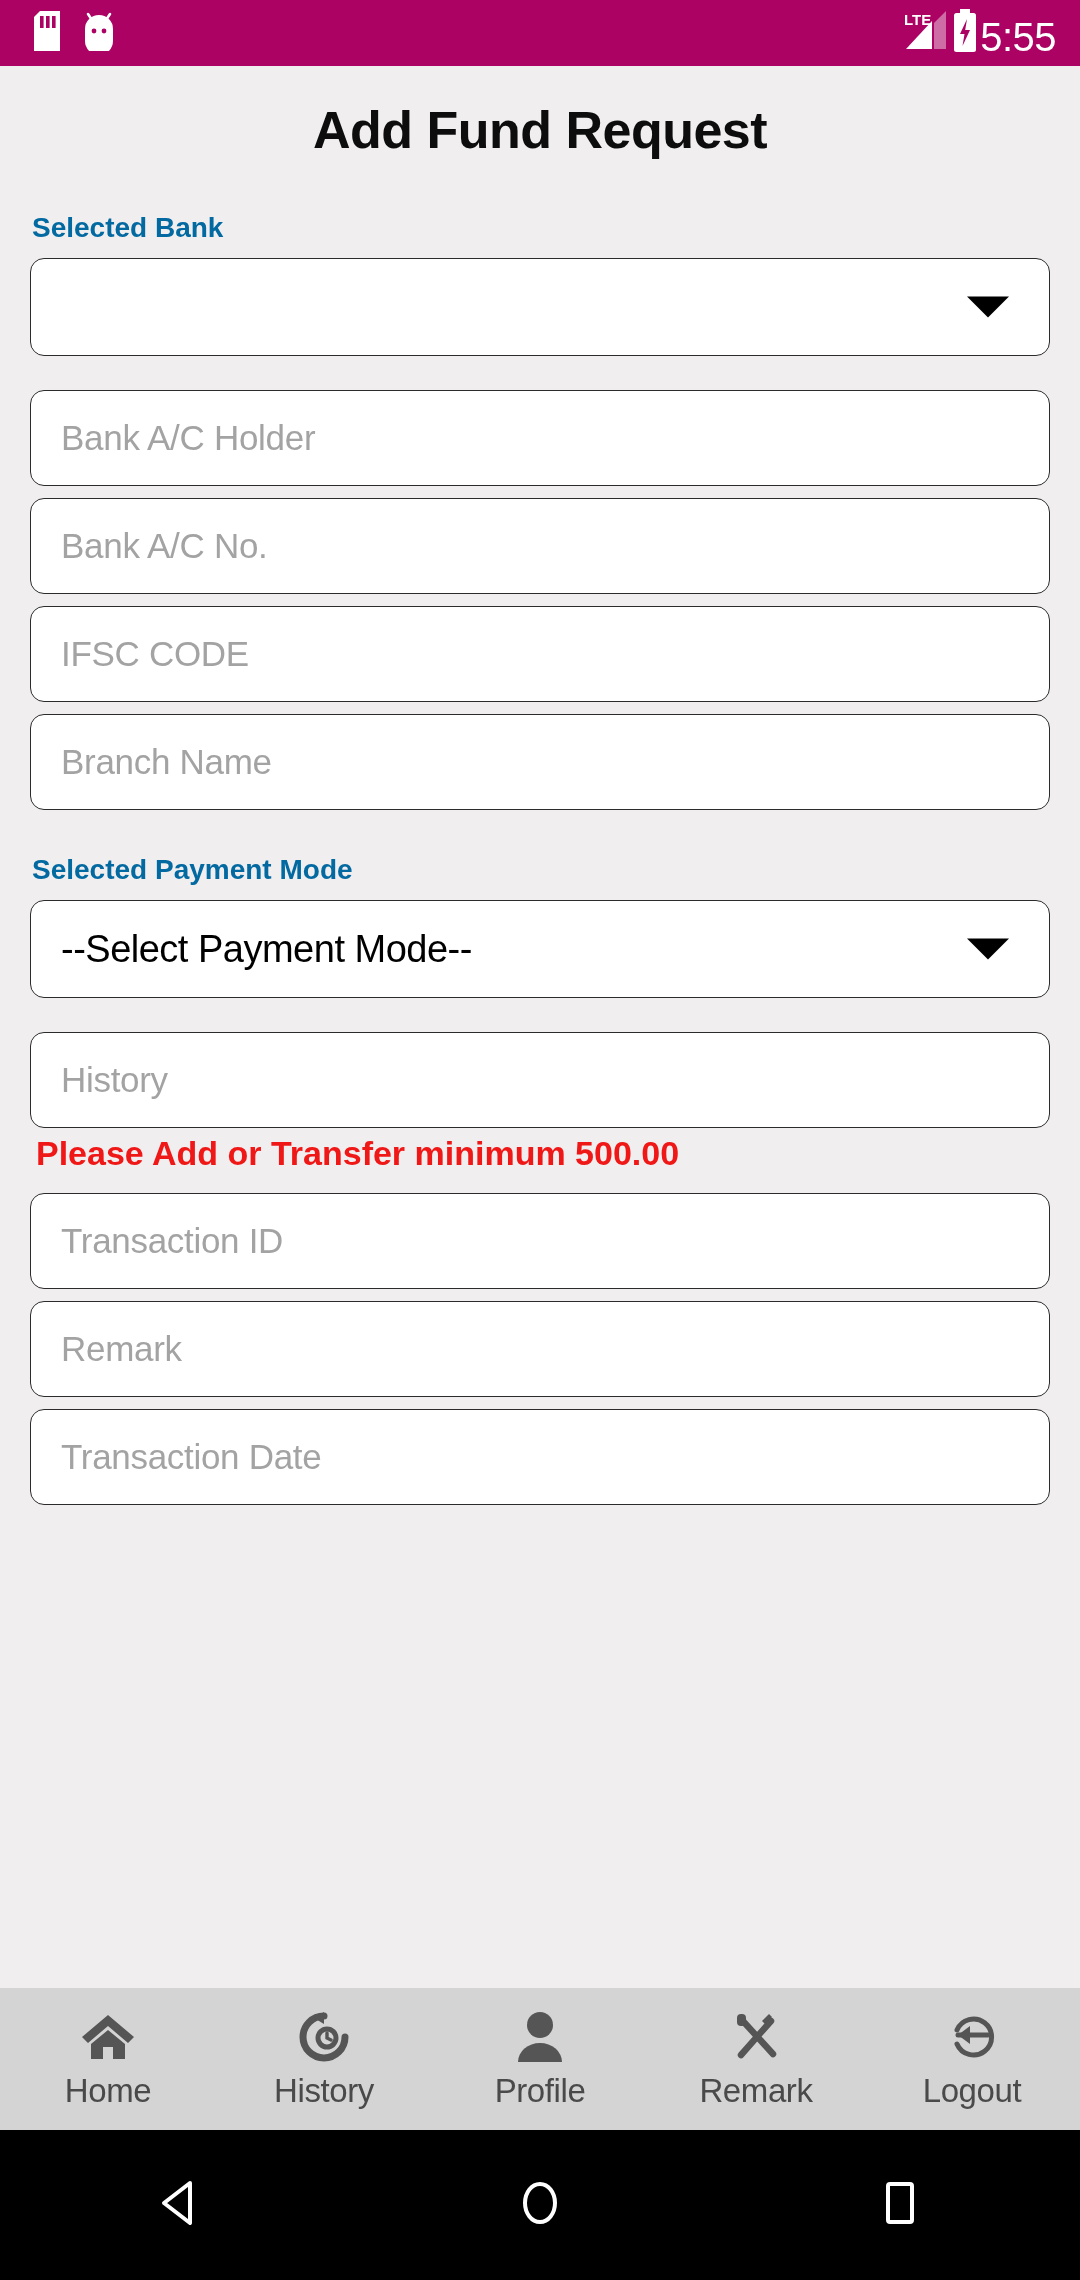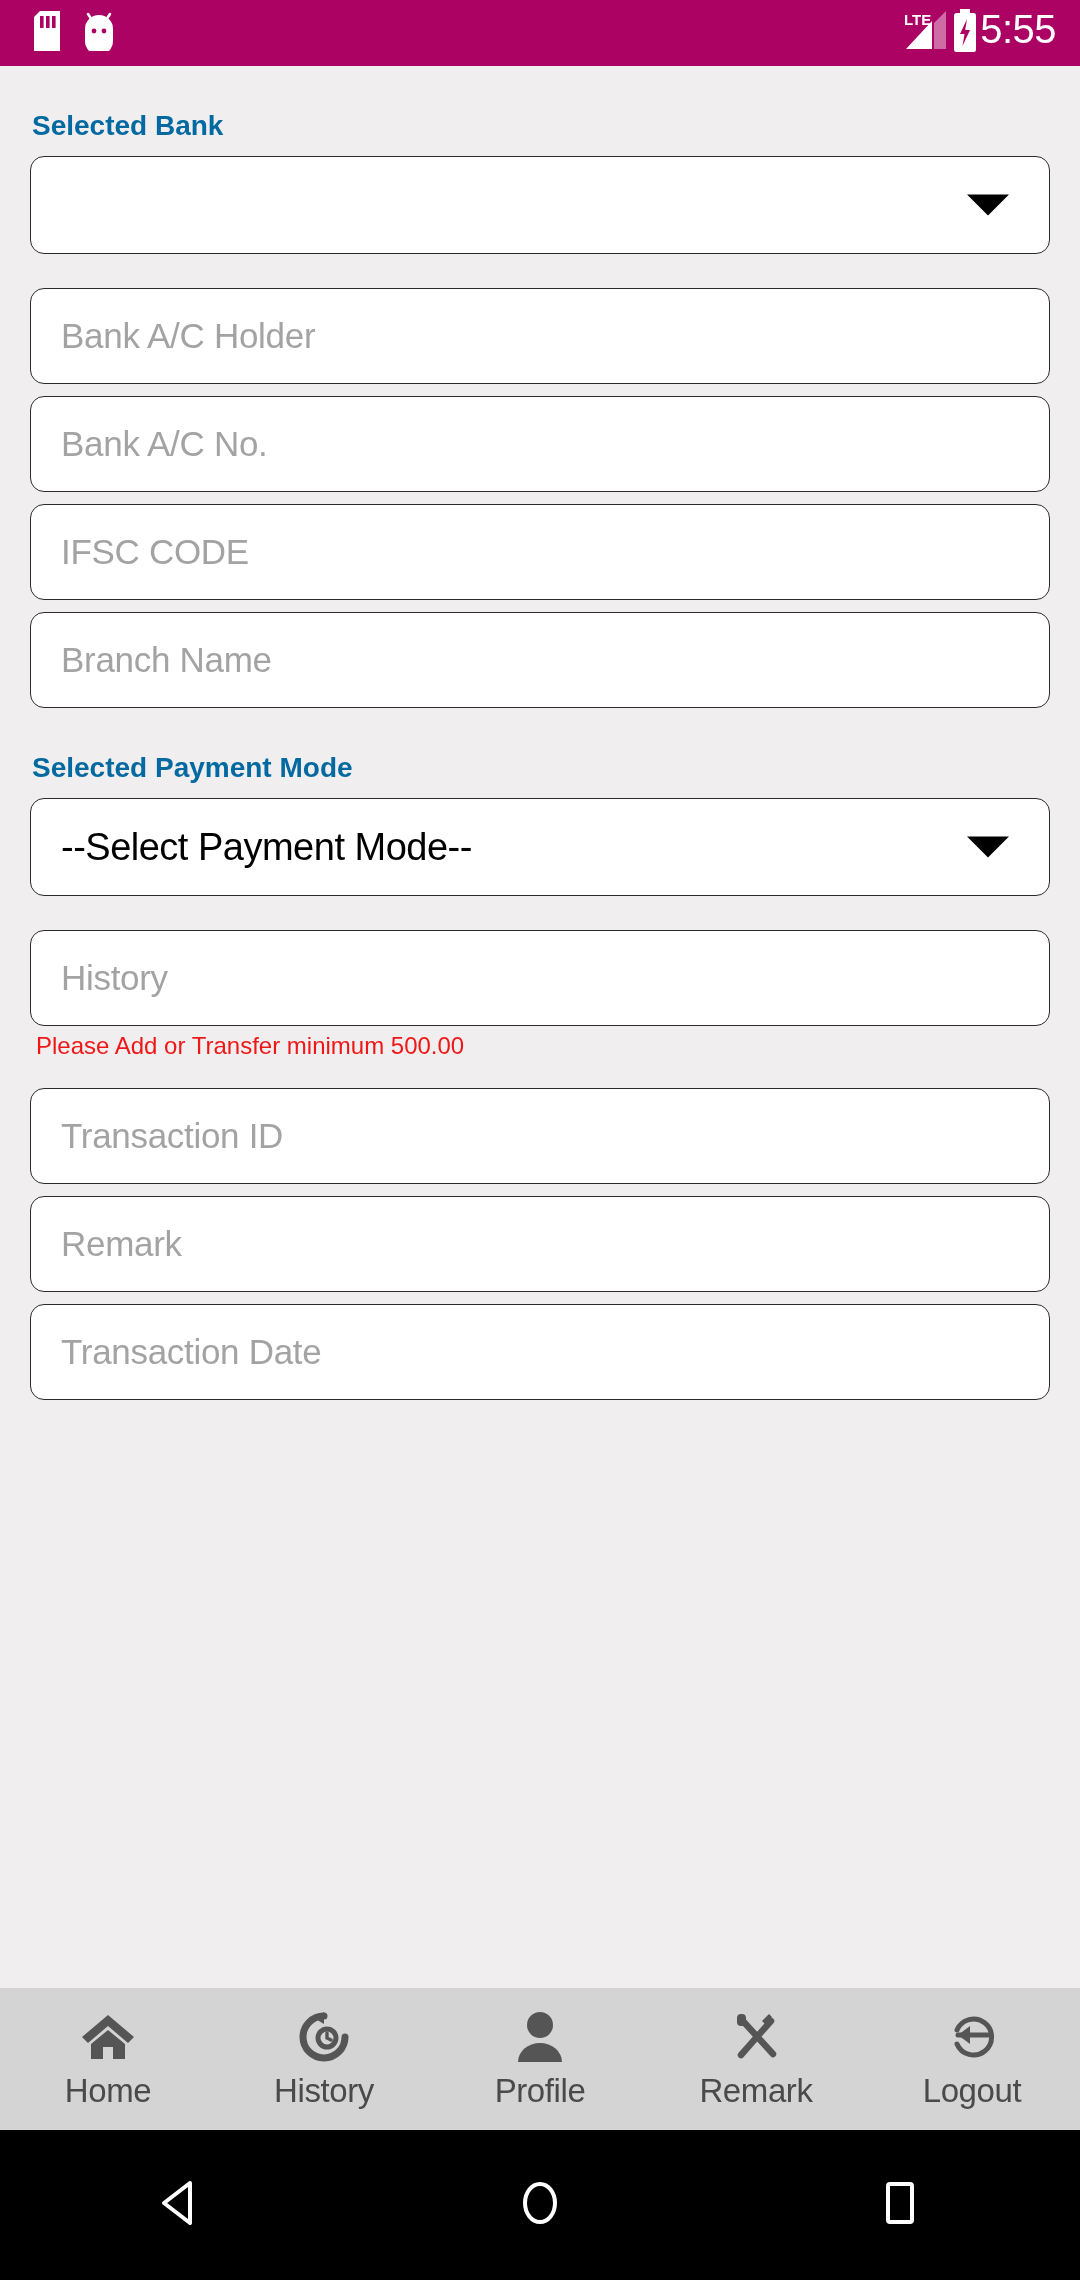--- a/index.html
+++ b/index.html
@@ -22,21 +22,21 @@
   
   .status-bar {
     height: 66px;
     background: #ab0264;
     display: flex;
     align-items: center;
     padding: 0 24px 0 34px;
     flex: 0 0 66px;
   }
   .status-left { display: flex; align-items: center; gap: 22px; }
-  .status-right { margin-left: auto; display: flex; align-items: flex-start; gap: 2px; }
+  .status-right { margin-left: auto; display: flex; align-items: flex-end; gap: 2px; }
   .sb-icon { display: block; }
   .status-time {
     color: #ffffff;
     font-size: 40px;
     font-weight: 400;
     letter-spacing: -0.5px;
     line-height: 1;
     font-family: "Liberation Sans", sans-serif;
   }
 
@@ -99,25 +99,25 @@
     right: 40px;
     top: 50%;
     transform: translateY(-50%);
     width: 0; height: 0;
     border-left: 21px solid transparent;
     border-right: 21px solid transparent;
     border-top: 21px solid #000000;
   }
   .gap-sm { height: 22px; }
   .error-text {
-    font-size: 24px;
-    font-weight: normal;
+    font-size: 34px;
+    font-weight: bold;
     color: #f01717;
     margin-top: -6px;
-    margin-bottom: 28px;
+    margin-bottom: 20px;
     padding-left: 6px;
   }
 
   
   .tabbar {
     position: absolute;
     left: 0; right: 0;
     bottom: 150px;
     height: 142px;
     background: #d4d4d4;
@@ -192,20 +192,21 @@
           <rect x="2" y="4" width="22" height="39" rx="2.5" fill="#ffffff"></rect>
           <path d="M15 10 L8 25 h4.5 L10.5 37 L18 21 h-4.8 Z" fill="#ab0264"></path>
         </svg>
       </span>
       <span class="status-time">5:55</span>
     </div>
   </div>
 
   <div class="content">
 
+    <div class="page-title">Add Fund Request</div>
 
     <div class="field-label">Selected Bank</div>
     <div class="input-box select-box">
       <span class="value-text"></span>
       <span class="caret"></span>
     </div>
 
     <div class="gap-sm"></div>
 
     <div class="input-box">

